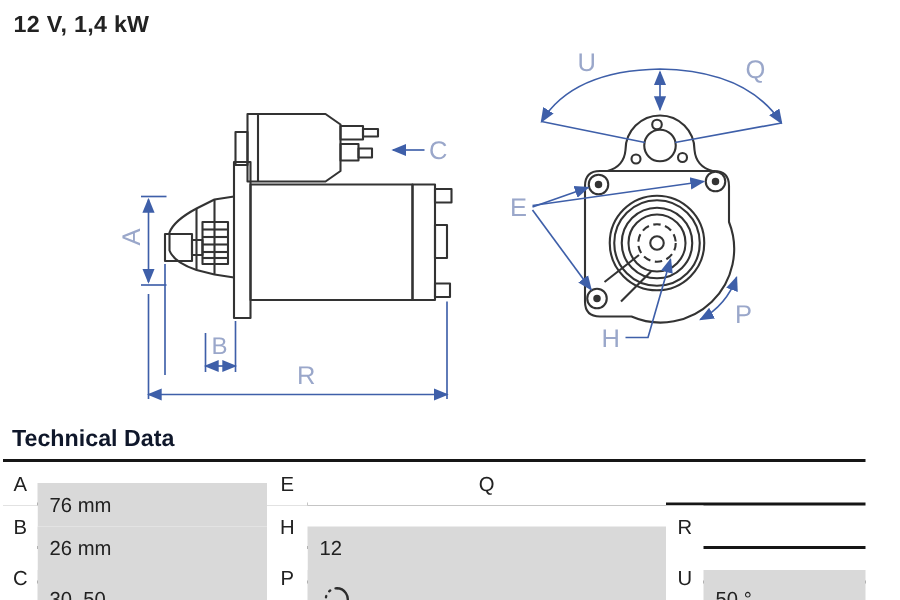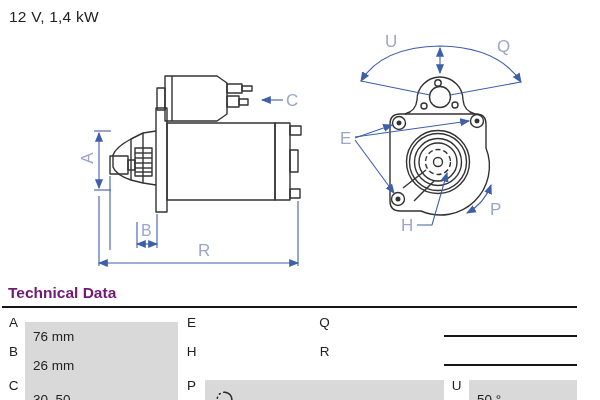--- a/index.html
+++ b/index.html
@@ -1,20 +1,20 @@
 <!DOCTYPE html>
 <html><head>
 <meta charset="utf-8">
 <style>
   html,body{margin:0;padding:0;background:#fff;}
   .screen{position:relative;width:600px;height:400px;background:#ffffff;overflow:hidden;
           font-family:"Liberation Sans", sans-serif;}
-  .title{position:absolute;left:9px;top:8px;font-size:15.5px;color:#222;letter-spacing:.2px;}
+  .title{position:absolute;left:9px;top:8px;font-size:15.5px;color:#222;letter-spacing:.2px;font-weight:bold;}
   .drawing{position:absolute;left:0;top:0;}
-  .td-heading{position:absolute;left:8px;top:284px;font-size:15.5px;font-weight:bold;color:#701a75;}
+  .td-heading{position:absolute;left:8px;top:284px;font-size:15.5px;font-weight:bold;color:#0f172a;}
   .tdtable{position:absolute;left:2px;top:306px;width:575px;border-top:2px solid #161616;}
   .tdrow{display:grid;grid-template-columns:23px 153px 27px 239px 25px 108px;height:27px;
          border-bottom:2px solid #161616;font-size:13.5px;color:#212121;}
   .tdrow:last-child{height:21px;}
   .cell{display:flex;align-items:center;height:100%;}
   .lbl{background:#ffffff;justify-content:center;}
   .val{background:#d9d9d9;padding-left:8px;box-sizing:border-box;margin-top:14px;}
   .dimletter{font-size:16px;fill:#9aa7ca;}
   .dimletter.big{font-size:17px;}
   svg text{font-family:"Liberation Sans", sans-serif;}
@@ -150,20 +150,21 @@
       <div class="cell lbl">A</div>
       <div class="cell val">76 mm</div>
       <div class="cell lbl">E</div>
       <div class="cell lbl">Q</div>
     </div>
 
     <div class="tdrow">
       <div class="cell lbl">B</div>
       <div class="cell val">26 mm</div>
       <div class="cell lbl">H</div>
+      <div class="cell val">12</div>
       <div class="cell lbl">R</div>
     </div>
 
     <div class="tdrow">
       <div class="cell lbl">C</div>
       <div class="cell val">30, 50</div>
       <div class="cell lbl">P</div>
       <div class="cell val">
         <svg width="23" height="23" viewBox="0 0 22 22" style="margin-top:1px;">
           <path d="M11,4 A7,7 0 1 1 6.05,15.95" stroke="#2d2d2d" stroke-width="1.5" fill="none"></path>

